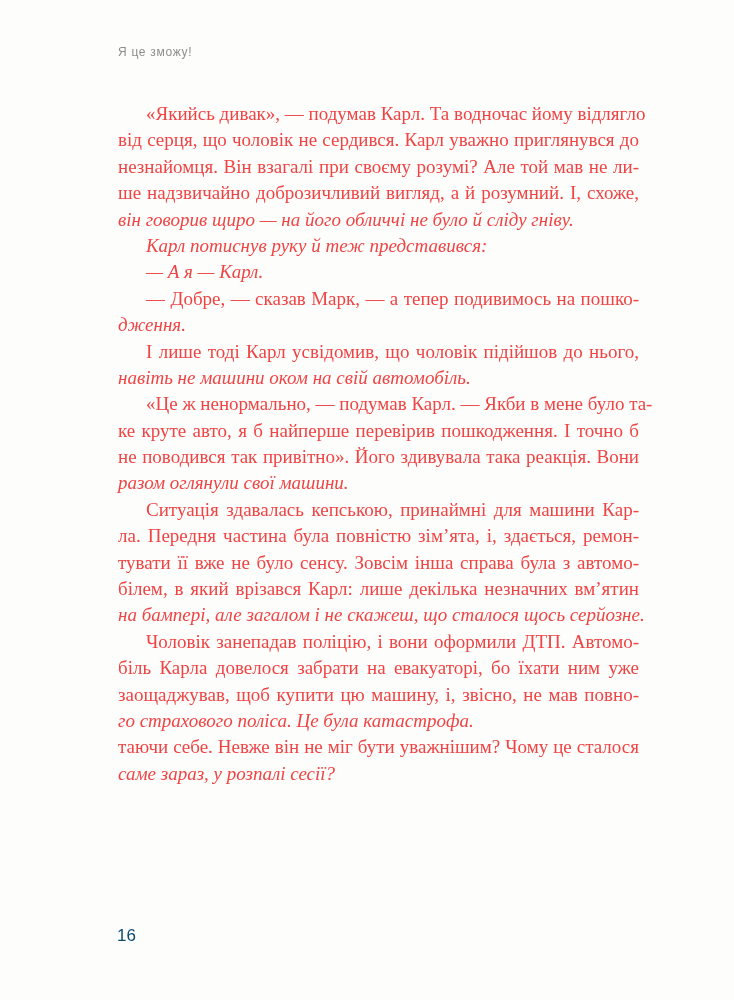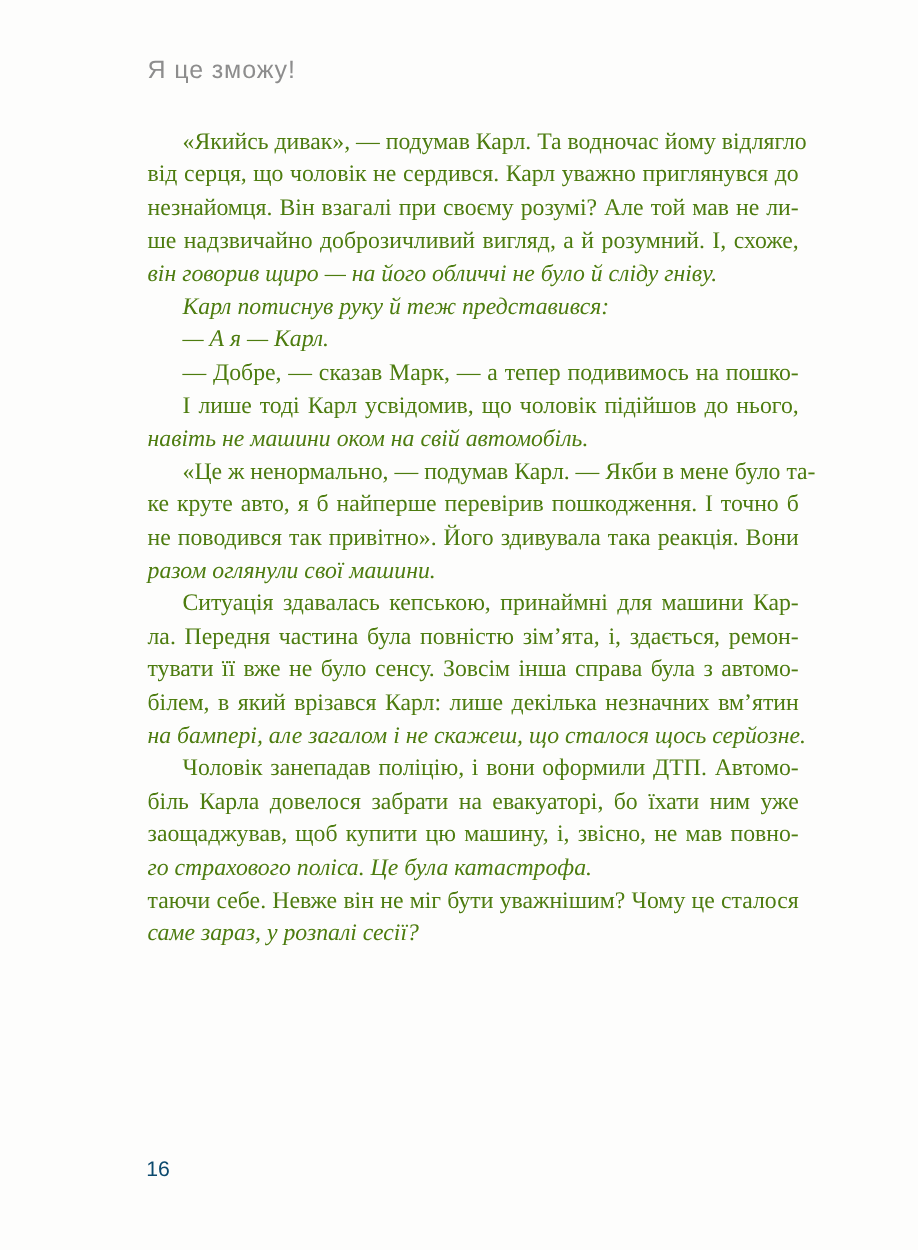--- a/index.html
+++ b/index.html
@@ -13,30 +13,30 @@
     height: 1000px;
     background: #fdfdfc;
     overflow: hidden;
     font-family: "Liberation Serif", "DejaVu Serif", serif;
   }
   .running-header {
     position: absolute;
     left: 118px;
     top: 45px;
     font-family: "Liberation Sans", "DejaVu Sans", sans-serif;
-    font-size: 20px;
+    font-size: 12px;
     letter-spacing: 0.7px;
     color: #8d8d8d;
   }
   .text-block {
     position: absolute;
     left: 118px;
     top: 101px;
     width: 521px;
-    color: #4d7c0f;
+    color: #ef4444;
     font-size: 19px;
     line-height: 26.4px;
   }
   .para {
     margin: 0;
   }
   .line {
     height: 26.4px;
     overflow: visible;
     white-space: nowrap;
@@ -74,20 +74,21 @@
         <div class="line last">він говорив щиро — на його обличчі не було й сліду гніву.</div>
       </div>
       <div class="para">
         <div class="line first last">Карл потиснув руку й теж представився:</div>
       </div>
       <div class="para">
         <div class="line first last">— А я — Карл.</div>
       </div>
       <div class="para">
         <div class="line first">— Добре, — сказав Марк, — а тепер подивимось на пошко-</div>
+        <div class="line last">дження.</div>
       </div>
       <div class="para">
         <div class="line first">І лише тоді Карл усвідомив, що чоловік підійшов до нього,</div>
         <div class="line last">навіть не машини оком на свій автомобіль.</div>
       </div>
       <div class="para">
         <div class="line first">«Це ж ненормально, — подумав Карл. — Якби в мене було та-</div>
         <div class="line">ке круте авто, я б найперше перевірив пошкодження. І точно б</div>
         <div class="line">не поводився так привітно». Його здивувала така реакція. Вони</div>
         <div class="line last">разом оглянули свої машини.</div>

